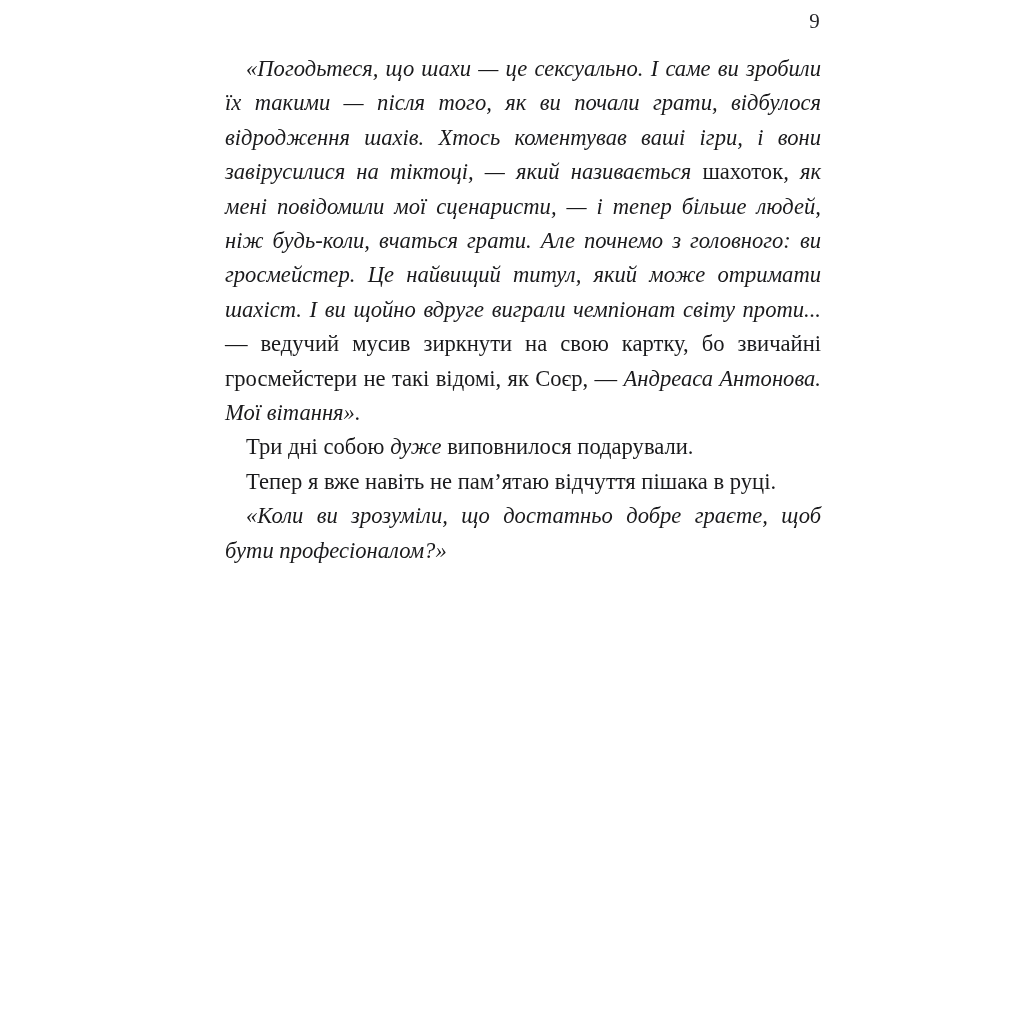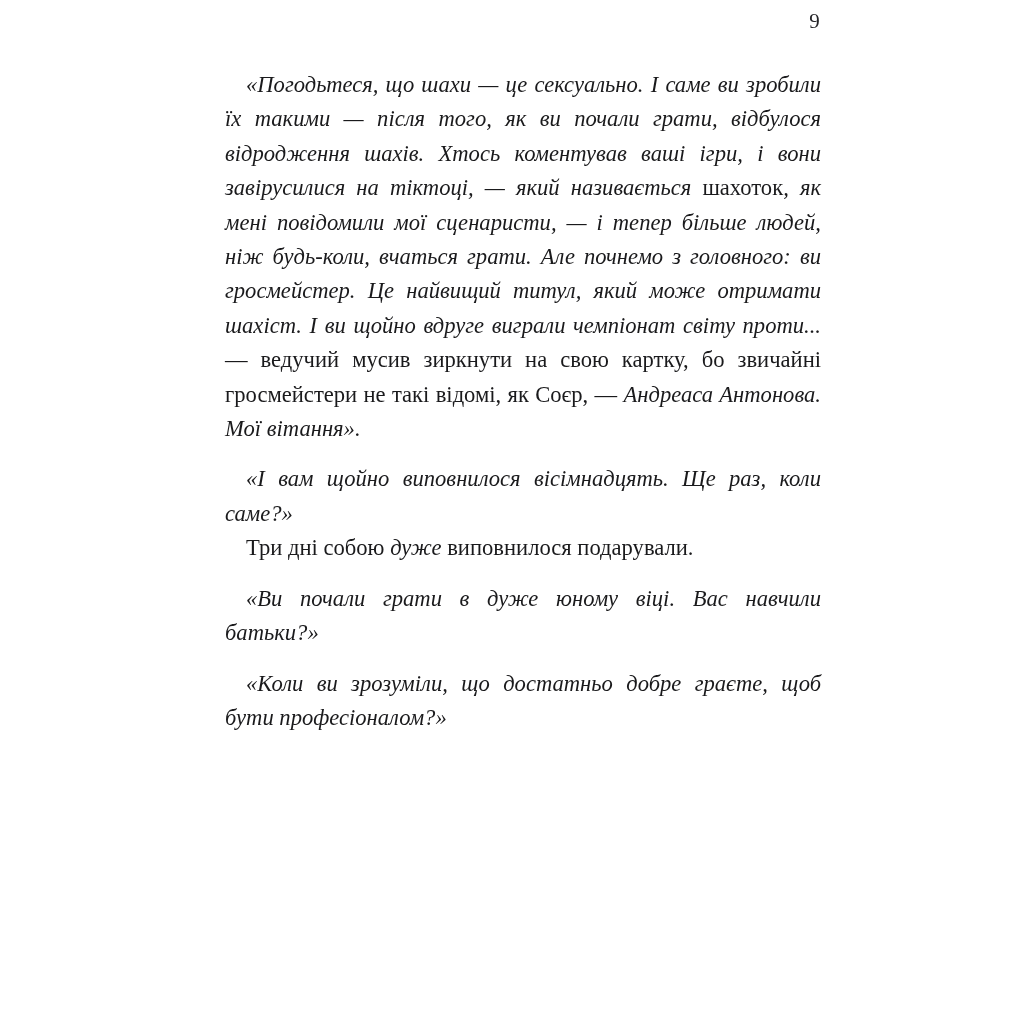--- a/index.html
+++ b/index.html
@@ -51,21 +51,20 @@
   .textblock p {
     margin: 0;
     text-indent: 21px;
     text-align: justify;
     text-align-last: left;
   }
 
   
   .textblock p.it {
     font-style: italic;
-    margin-top: 16px;
   }
 
   
   .textblock p.rm {
     font-style: normal;
   }
 
   
   .textblock .rom {
     font-style: normal;
@@ -81,19 +80,18 @@
 </style>
 </head>
 <body>
 
 <div id="page" style="background: rgb(255, 255, 255); color: rgb(26, 26, 28);">
 
   <div class="folio">9</div>
 
   <div class="textblock" id="textblock">
       <p class="it"><span class="ital">«Погодьтеся, що шахи — це сексуально. І саме ви зробили їх такими — після того, як ви почали грати, відбулося відродження шахів. Хтось коментував ваші ігри, і вони завірусилися на тіктоці, — який називається </span><span class="rom">шахоток</span><span class="ital">, як мені повідомили мої сценаристи, — і тепер більше людей, ніж будь-коли, вчаться грати. Але почнемо з головного: ви гросмейстер. Це найвищий титул, який може отримати шахіст. І ви щойно вдруге виграли чемпіонат світу проти... </span><span class="rom">— ведучий мусив зиркнути на свою картку, бо звичайні гросмейстери не такі відомі, як Соєр, — </span><span class="ital">Андреаса Антонова. Мої вітання».</span></p>
-      <p class="it"><span class="ital">«І вам щойно виповнилося вісімнадцять. Ще раз, коли саме?»</span></p>
       <p class="rm"><span class="rom">Три дні собою </span><span class="ital">дуже</span><span class="rom"> виповнилося подарували.</span></p>
-      <p class="it"><span class="ital">«Ви почали грати в дуже юному віці. Вас навчили батьки?»</span></p>
+      <p class="rm"><span class="rom">Тепер я вже навіть не пам’ятаю відчуття пішака в руці.</span></p>
       <p class="it"><span class="ital">«Коли ви зрозуміли, що достатньо добре граєте, щоб бути професіоналом?»</span></p>
     </div>
 
 </div>
 
 </body></html>

